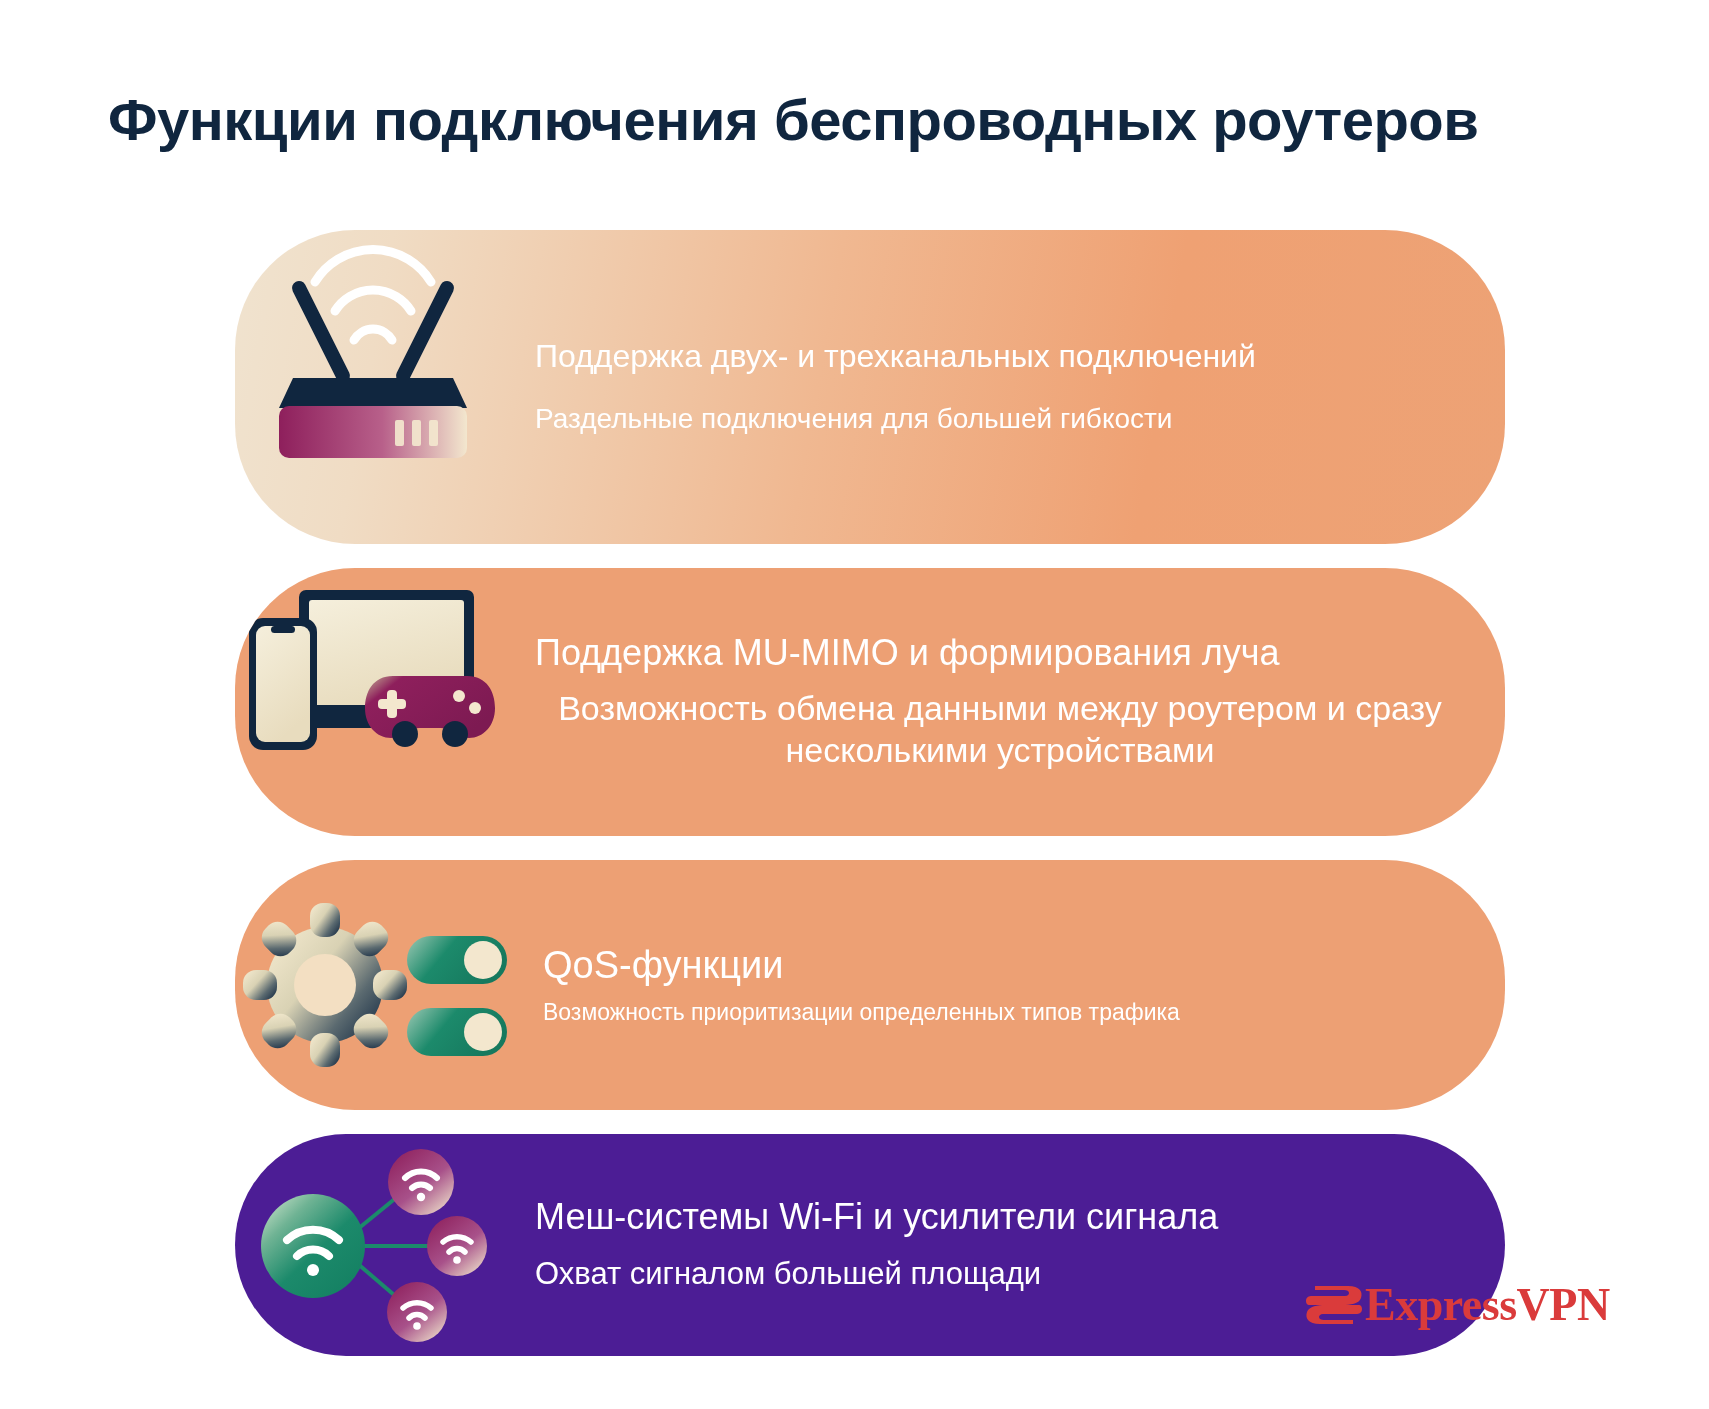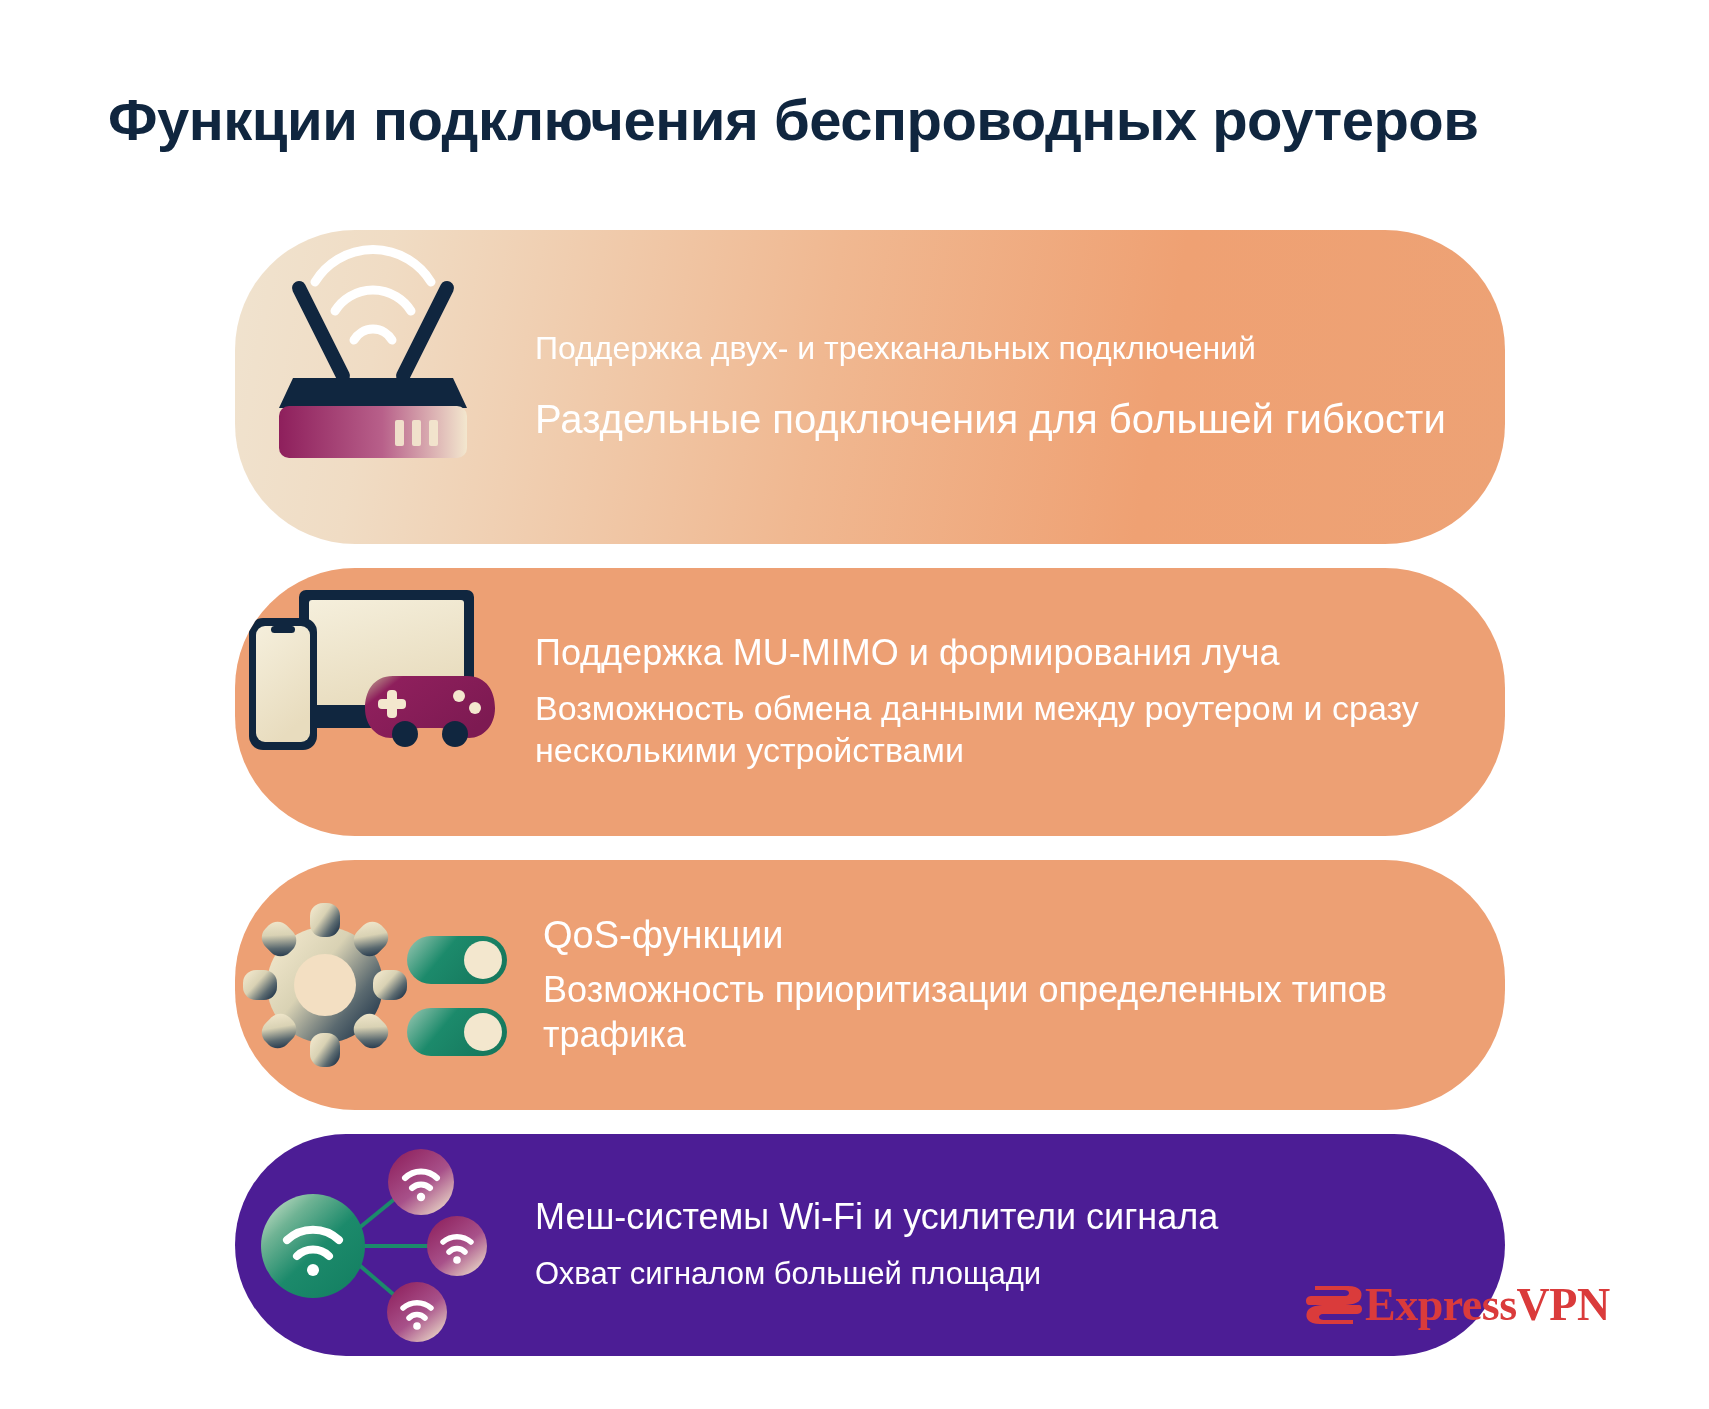--- a/index.html
+++ b/index.html
@@ -88,25 +88,25 @@
     white-space: nowrap;
   }
   .card-body {
     color: #ffffff;
     font-size: 30px;
     font-weight: 400;
     line-height: 1.25;
     margin-top: 18px;
   }
   .card-1 .card-head { font-size: 32px; }
-  .card-1 .card-body { font-size: 40px; margin-top: 26px; }
+  .card-1 .card-body { font-size: 28px; margin-top: 26px; }
   .card-2 .card-head { font-size: 36px; }
-  .card-2 .card-body { font-size: 34px; margin-top: 12px; }
+  .card-2 .card-body { font-size: 34px; margin-top: 12px; text-align: center; }
   .card-3 .card-head { font-size: 38px; }
-  .card-3 .card-body { font-size: 36px; margin-top: 10px; }
+  .card-3 .card-body { font-size: 23px; margin-top: 10px; }
   .card-4 .card-head { font-size: 36px; }
   .card-4 .card-body { font-size: 31px; margin-top: 16px; }
 
   
   .logo {
     position: absolute;
     left: 1303px;
     top: 1278px;
     display: flex;
     align-items: center;

